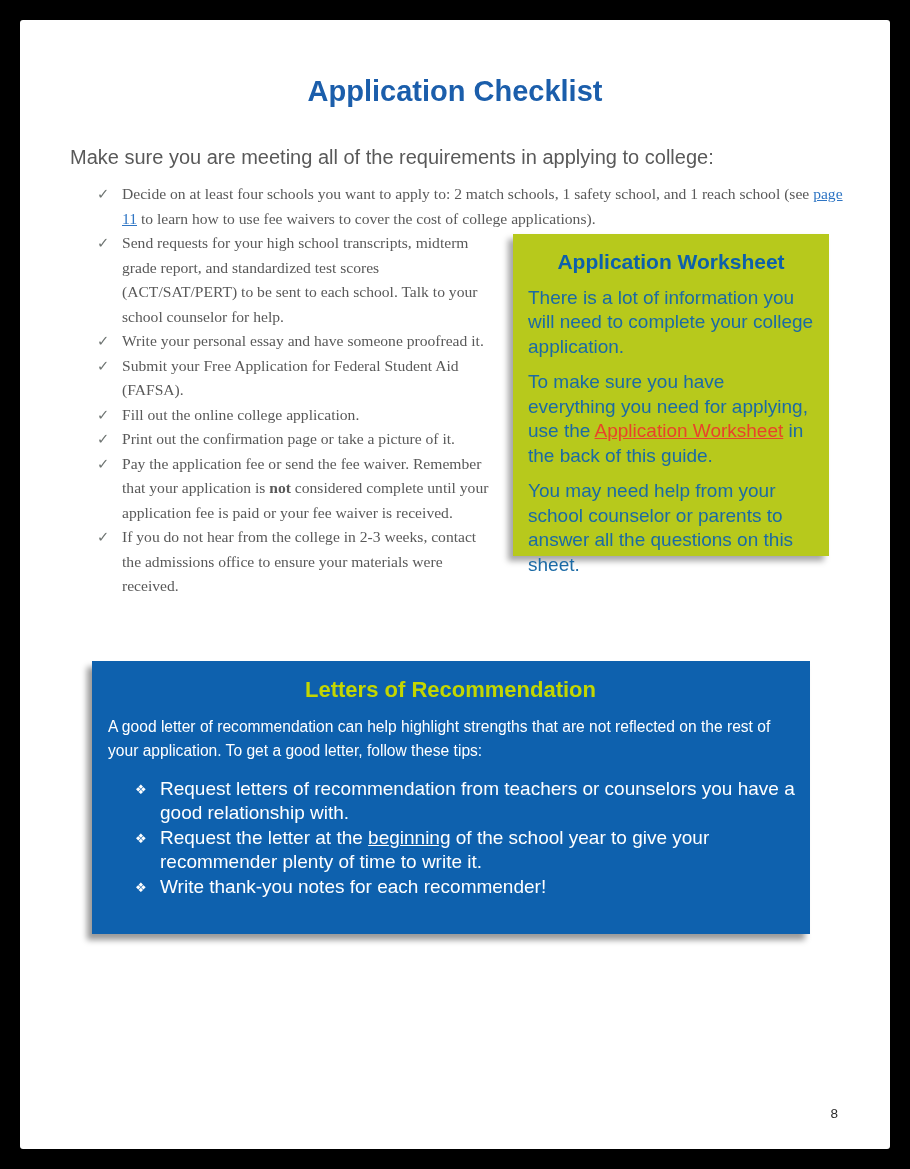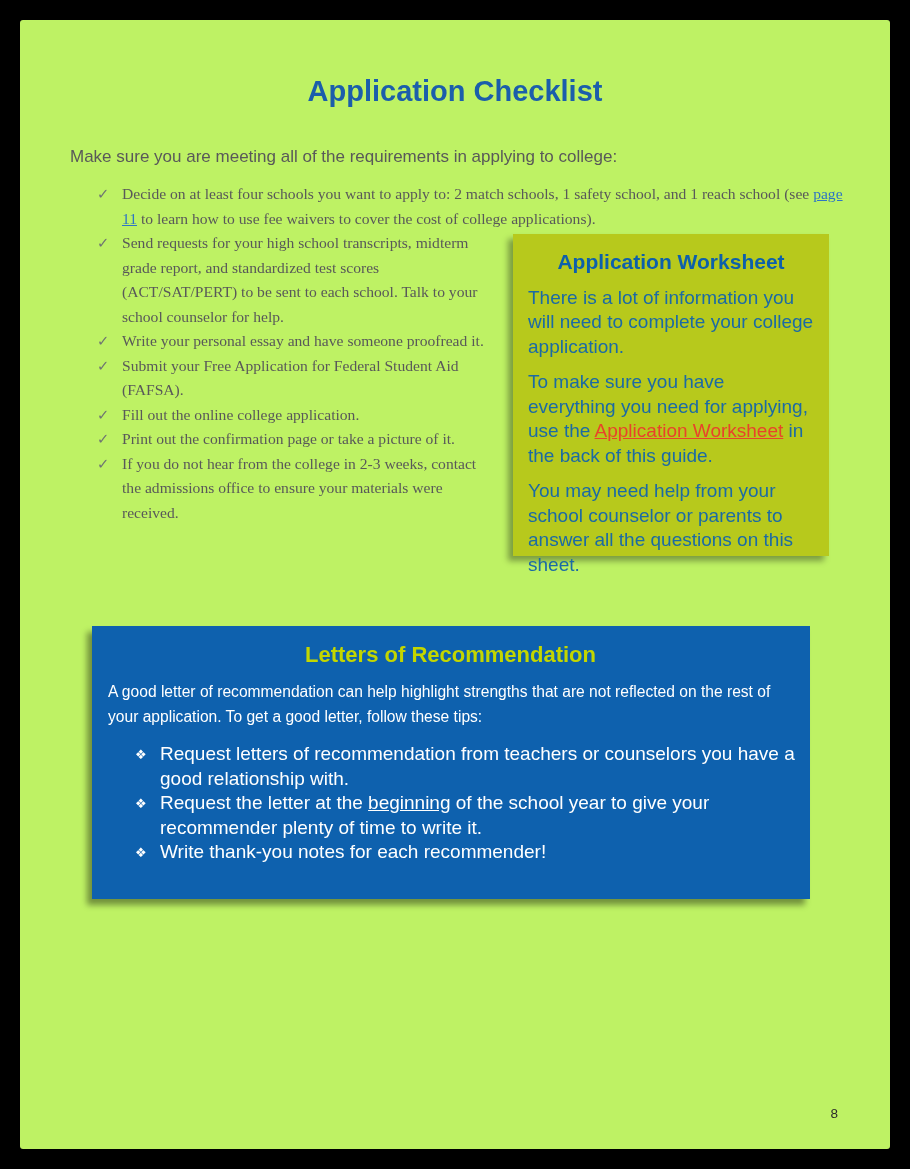--- a/index.html
+++ b/index.html
@@ -1,25 +1,25 @@
 <!DOCTYPE html>
 <html style="--accent-blue: #1b5eab; --body-text-gray: #595959; --worksheet-bg: #b7c91c; --worksheet-title-blue: #0d60ab; --worksheet-text-blue: #1b6aa5; --link-blue: #2e75c4; --link-red: #e8432a; --recommendation-bg: #0e61ae; --recommendation-title-yellow: #c3d600;"><head>
 <meta charset="utf-8">
 <style>
   * { box-sizing: border-box; }
   html, body { margin: 0; padding: 0; background: #000; }
   body { font-family: "Liberation Sans", sans-serif; }
   .frame { position: relative; width: 910px; height: 1169px; background: #000; overflow: hidden; }
   .page { position: absolute; left: 20px; top: 20px; width: 870px; height: 1129px;
-          background: #bef264; border-radius: 3px; overflow: hidden; }
+          background: #ffffff; border-radius: 3px; overflow: hidden; }
 
   h1.title { margin: 55px 0 0; text-align: center; font-size: 29px; font-weight: 700;
              color: var(--accent-blue, #1b5eab); letter-spacing: 0; }
 
-  p.intro { margin: 37px 0 0 50px; font-size: 17px; line-height: 24px;
+  p.intro { margin: 37px 0 0 50px; font-size: 20px; line-height: 24px;
             color: var(--body-text-gray, #595959); }
 
   .content { margin: 13px 42px 0 50px; font-size: 15.6px; line-height: 24.5px;
              color: var(--body-text-gray, #595959); }
   ul.checklist { margin: 0; padding: 0; list-style: none; }
   ul.checklist li { position: relative; padding-left: 52px; font-family: Liberation Serif, serif; }
   ul.checklist li::before { content: attr(data-bullet); position: absolute; left: 27px; top: 0;
                             font-size: 14.5px; color: #6e7472; }
 
   .float-area::after { content: ""; display: block; clear: both; }
@@ -71,20 +71,21 @@
           <p><span class="sg-plain">To make sure you have everything you need for applying, use the </span><a class="sg-link_red" href="#">Application Worksheet</a><span class="sg-plain"> in the back of this guide.</span></p>
           <p><span class="sg-plain">You may need help from your school counselor or parents to answer all the questions on this sheet.</span></p>
         </aside>
 
         <ul class="checklist">
             <li data-bullet="✓"><span class="sg-plain">Send requests for your high school transcripts, midterm grade report, and standardized test scores (ACT/SAT/PERT) to be sent to each school. Talk to your school counselor for help.</span></li>
             <li data-bullet="✓"><span class="sg-plain">Write your personal essay and have someone proofread it.</span></li>
             <li data-bullet="✓"><span class="sg-plain">Submit your Free Application for Federal Student Aid (FAFSA).</span></li>
             <li data-bullet="✓"><span class="sg-plain">Fill out the online college application.</span></li>
             <li data-bullet="✓"><span class="sg-plain">Print out the confirmation page or take a picture of it.</span></li>
+            <li data-bullet="✓"><span class="sg-plain">Pay the application fee or send the fee waiver. Remember that your application is </span><span class="sg-bold">not</span><span class="sg-plain"> considered complete until your application fee is paid or your fee waiver is received.</span></li>
             <li data-bullet="✓"><span class="sg-plain">If you do not hear from the college in 2-3 weeks, contact the admissions office to ensure your materials were received.</span></li>
           </ul>
       </div>
     </div>
 
     <section class="recbox">
       <h2>Letters of Recommendation</h2>
       <p class="rintro">A good letter of recommendation can help highlight strengths that are not reflected on the rest of your application. To get a good letter, follow these tips:</p>
       <ul class="reclist">
           <li data-bullet="❖"><span class="sg-plain">Request letters of recommendation from teachers or counselors you have a good relationship with.</span></li>

